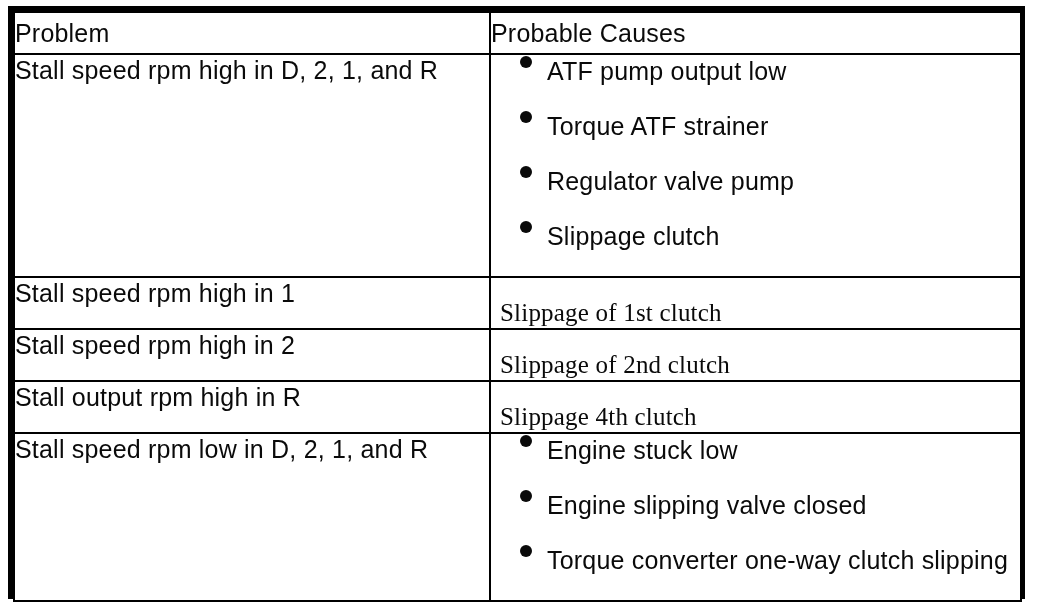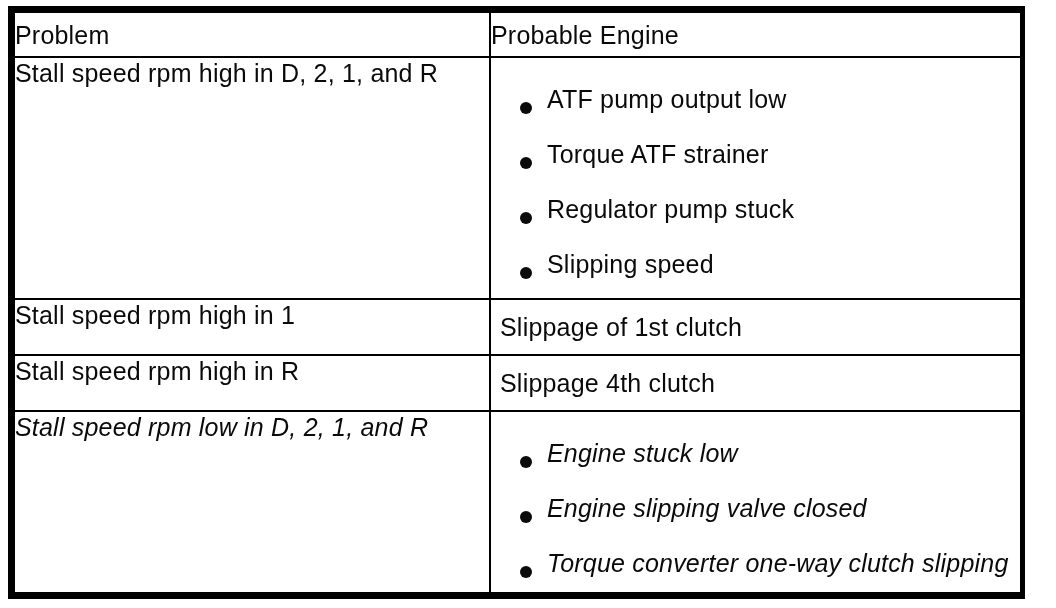--- a/index.html
+++ b/index.html
@@ -44,43 +44,44 @@
     border: 2px solid #000000;
     padding: 0;
     background: #ffffff;
     font-weight: normal;
     text-align: left;
     box-sizing: border-box;
   }
   tr.h-header  { height: 42px; }
   tr.h-tall    { height: 200px; }
   tr.h-single  { height: 52px; }
-  tr.h-bottom  { height: 159px; font-style: italic; }
+  tr.h-bottom  { height: 159px; }
   th.head-cell {
     font-weight: bold;
     text-align: center;
     vertical-align: middle;
     font-size: 25px;
   }
   td.problem-cell {
     vertical-align: top;
     padding: 10px 6px 0 7px;
   }
   td.causes-cell {
     vertical-align: top;
   }
   td.causes-cell.single {
-    padding: 12px 6px 0 9px;
+    padding: 20px 6px 0 9px;
+    font-family: Liberation Serif, serif;
   }
   .bullet-list {
     padding: 1px 0 0 0;
   }
   .bullet-item {
     display: flex;
-    align-items: flex-end;
+    align-items: flex-start;
     height: 55px;
   }
   .bullet {
     flex: 0 0 auto;
     width: 12px;
     height: 12px;
     border-radius: 50%;
     background: #0a0a0a;
     margin-left: 29px;
     margin-right: 15px;
@@ -92,55 +93,59 @@
 <div class="page">
   <div class="trouble-table">
     <table class="grid">
       <colgroup>
         <col class="c-problem">
         <col class="c-causes">
       </colgroup>
       <tbody>
           <tr class="h-header">
         <th class="head-cell">Problem</th>
-        <th class="head-cell">Probable Engine</th>
+        <th class="head-cell">Probable Causes</th>
       </tr>
 
       <tr class="h-tall">
         <td class="problem-cell">Stall speed rpm high in D, 2, 1, and R</td>
         <td class="causes-cell">
           <div class="bullet-list">
             <div class="bullet-item">
               <span class="bullet"></span>
               <span>ATF pump output low</span>
             </div>
             <div class="bullet-item">
               <span class="bullet"></span>
               <span>Torque ATF strainer</span>
             </div>
             <div class="bullet-item">
               <span class="bullet"></span>
-              <span>Regulator pump stuck</span>
+              <span>Regulator valve pump</span>
             </div>
             <div class="bullet-item">
               <span class="bullet"></span>
-              <span>Slipping speed</span>
+              <span>Slippage clutch</span>
             </div>
           </div>
         </td>
       </tr>
 
       <tr class="h-single">
         <td class="problem-cell">Stall speed rpm high in 1</td>
         <td class="causes-cell single">Slippage of 1st clutch</td>
       </tr>
 
+      <tr class="h-single">
+        <td class="problem-cell">Stall speed rpm high in 2</td>
+        <td class="causes-cell single">Slippage of 2nd clutch</td>
+      </tr>
 
       <tr class="h-single">
-        <td class="problem-cell">Stall speed rpm high in R</td>
+        <td class="problem-cell">Stall output rpm high in R</td>
         <td class="causes-cell single">Slippage 4th clutch</td>
       </tr>
 
       <tr class="h-bottom">
         <td class="problem-cell">Stall speed rpm low in D, 2, 1, and R</td>
         <td class="causes-cell">
           <div class="bullet-list">
             <div class="bullet-item">
               <span class="bullet"></span>
               <span>Engine stuck low</span>

